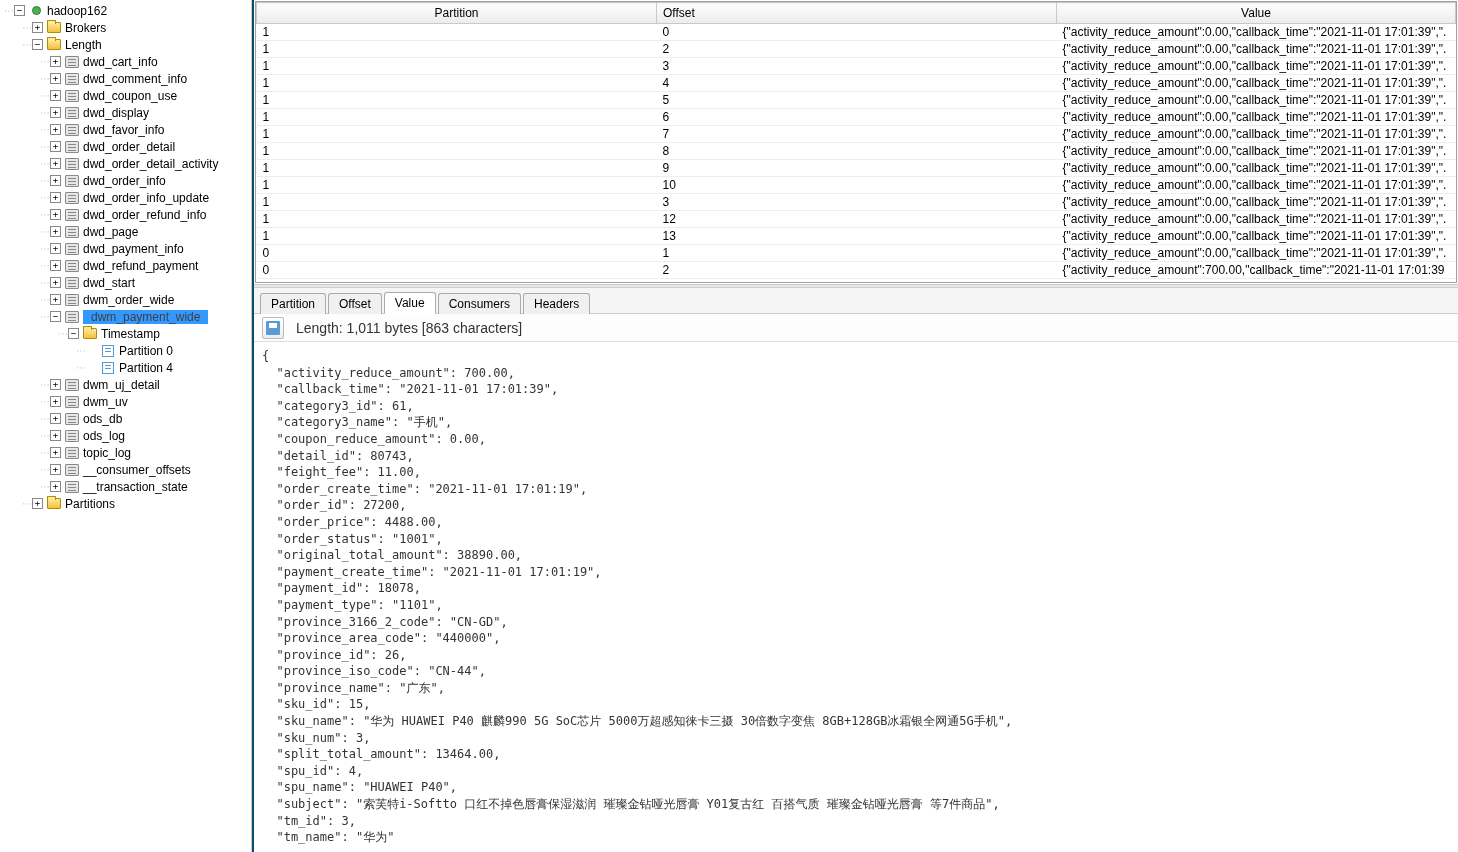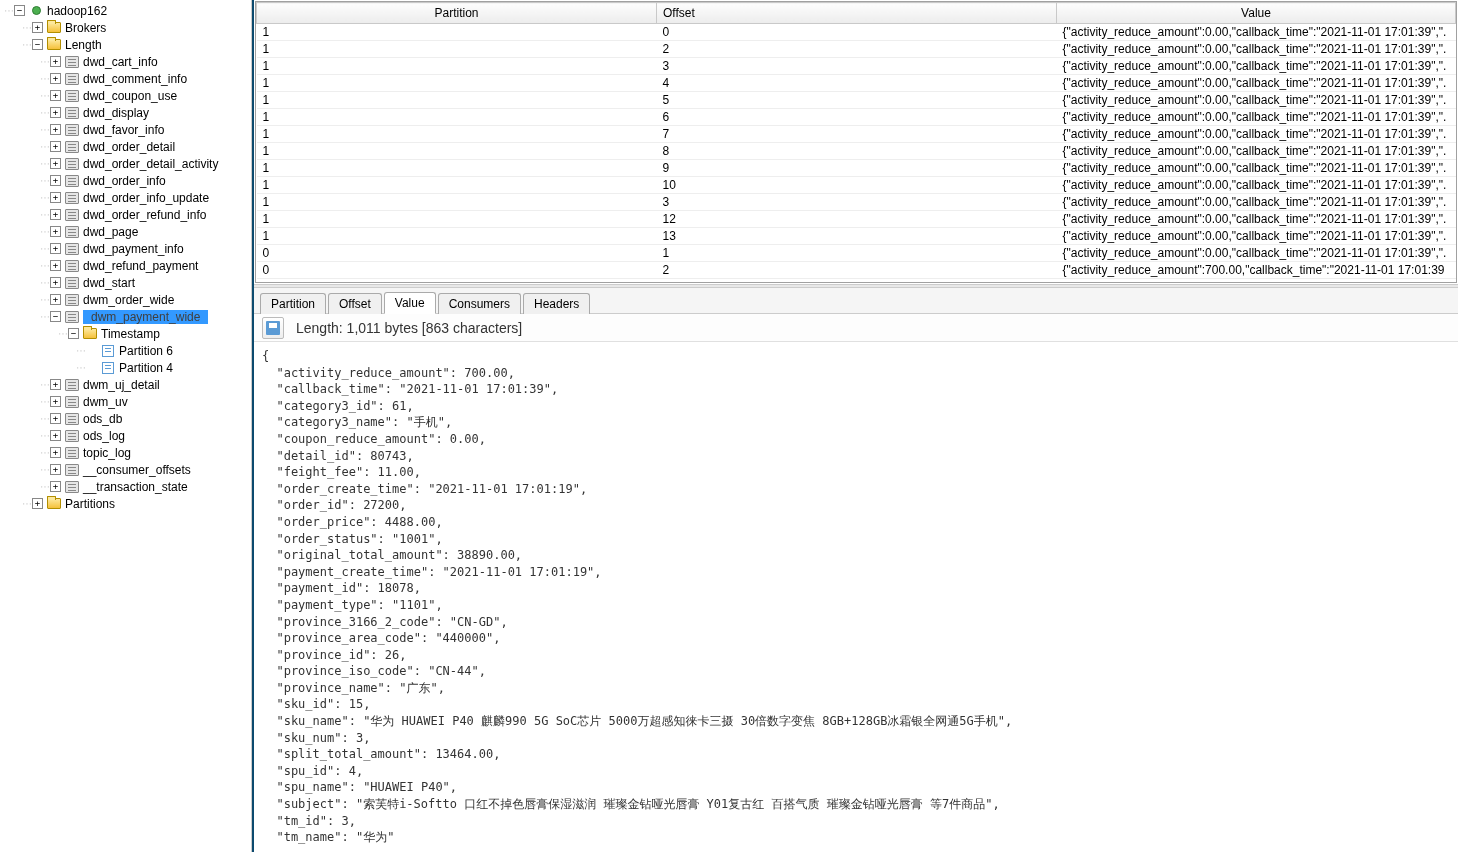--- a/index.html
+++ b/index.html
@@ -205,21 +205,21 @@
             <span class="folder-open"></span>
           </span>
           <span class="label">Timestamp</span>
         </div>
         <div class="tree-node" style="padding-left: 76px;">
           <span class="dotted-conn">⋯</span>
           <span class="expander empty"></span>
           <span class="node-icon">
             <span class="part-icon"></span>
           </span>
-          <span class="label">Partition 6</span>
+          <span class="label">Partition 0</span>
         </div>
         <div class="tree-node" style="padding-left: 76px;">
           <span class="dotted-conn">⋯</span>
           <span class="expander empty"></span>
           <span class="node-icon">
             <span class="part-icon"></span>
           </span>
           <span class="label">Partition 4</span>
         </div>
         <div class="tree-node" style="padding-left: 40px;">

